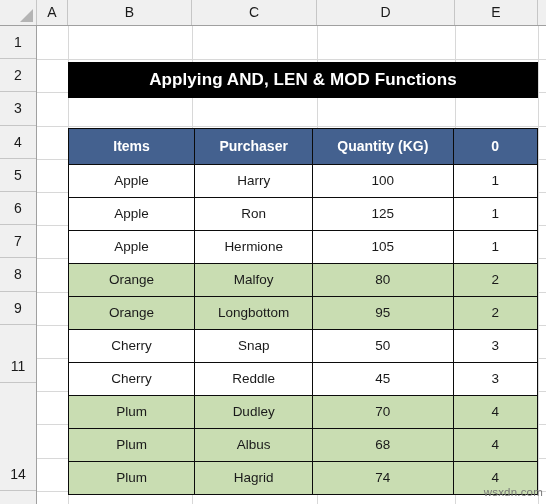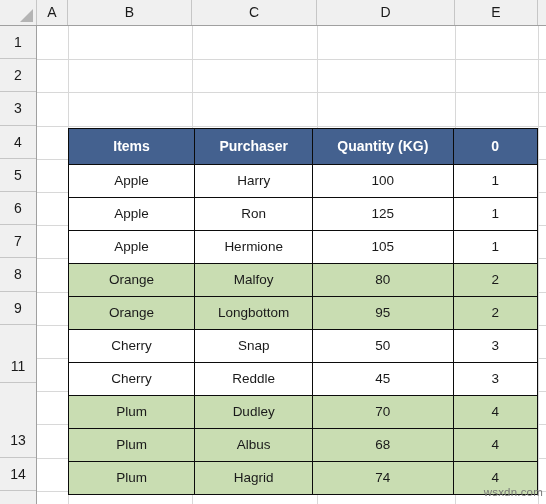--- a/index.html
+++ b/index.html
@@ -183,20 +183,21 @@
       <div class="gridline-h" style="top: 232.4px;"></div>
       <div class="gridline-h" style="top: 265.6px;"></div>
       <div class="gridline-h" style="top: 298.8px;"></div>
       <div class="gridline-h" style="top: 332px;"></div>
       <div class="gridline-h" style="top: 365.2px;"></div>
       <div class="gridline-h" style="top: 398.4px;"></div>
       <div class="gridline-h" style="top: 431.6px;"></div>
       <div class="gridline-h" style="top: 464.8px;"></div>
     </div>
 
+  <div class="title-banner" id="title-banner" style="left: 68px; width: 470px; top: 62.2px; height: 36.2px; background: rgb(0, 0, 0); color: rgb(255, 255, 255);">Applying AND, LEN &amp; MOD Functions</div>
 
   <table class="data-table" id="data-table" style="left: 68px; top: 127.6px; width: 470px; padding-left: 44px;">
     <thead>
       <tr id="thead-row">
           <th style="width: 124px;">Items</th>
           <th style="width: 116px;">Purchaser</th>
           <th style="width: 138px;">Quantity (KG)</th>
           <th style="width: 83px;">0</th>
         </tr>
     </thead>
@@ -279,19 +280,18 @@
       <div class="row-head" style="top: 0px; height: 33.2px; line-height: 32.2px;">1</div>
       <div class="row-head" style="top: 33.2px; height: 33.2px; line-height: 32.2px;">2</div>
       <div class="row-head" style="top: 66.4px; height: 33.2px; line-height: 32.2px;">3</div>
       <div class="row-head" style="top: 99.6px; height: 33.2px; line-height: 32.2px;">4</div>
       <div class="row-head" style="top: 132.8px; height: 33.2px; line-height: 32.2px;">5</div>
       <div class="row-head" style="top: 166px; height: 33.2px; line-height: 32.2px;">6</div>
       <div class="row-head" style="top: 199.2px; height: 33.2px; line-height: 32.2px;">7</div>
       <div class="row-head" style="top: 232.4px; height: 33.2px; line-height: 32.2px;">8</div>
       <div class="row-head" style="top: 265.6px; height: 33.2px; line-height: 32.2px;">9</div>
       <div class="row-head" style="top: 324px; height: 33.2px; line-height: 32.2px;">11</div>
-      <div class="row-head" style="top: 398.4px; height: 33.2px; line-height: 32.2px;">13</div>
       <div class="row-head" style="top: 431.6px; height: 33.2px; line-height: 32.2px;">14</div>
     </div>
 
   <div class="watermark">wsxdn.com</div>
 
 </div>
 
 </body></html>

